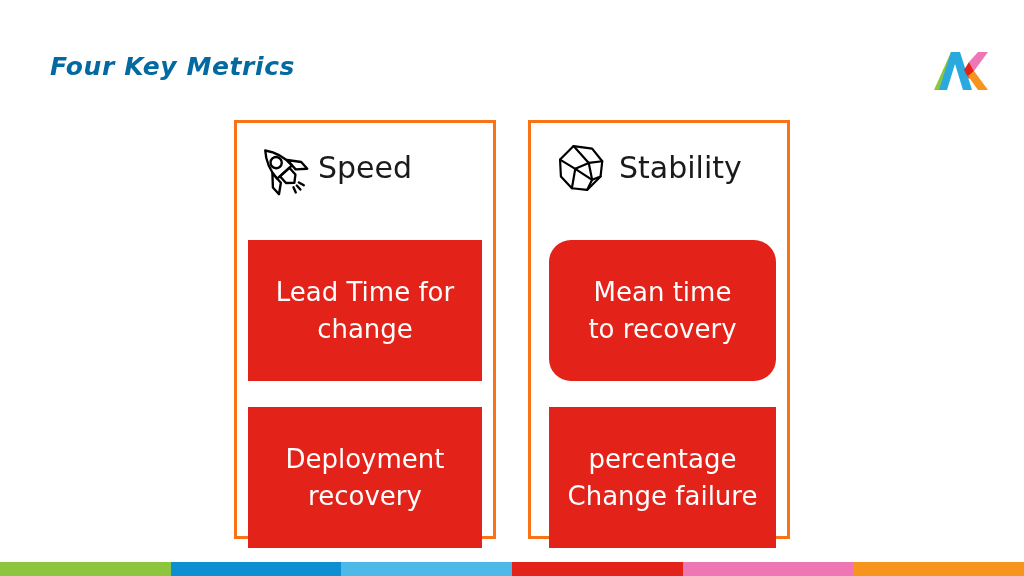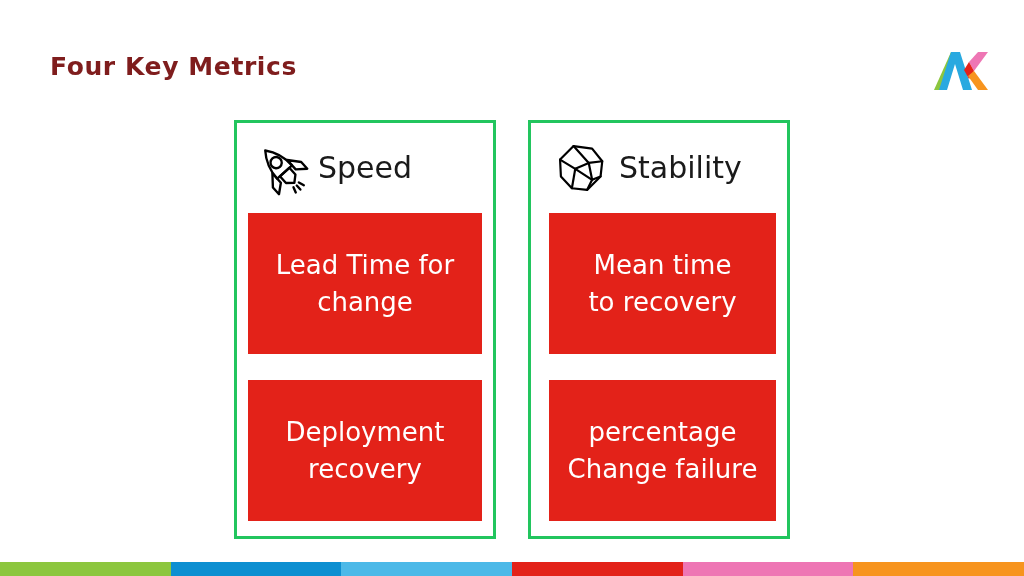--- a/index.html
+++ b/index.html
@@ -50,26 +50,27 @@
     top: 120px;
     width: 556px;
     height: 419px;
   }
 
   .panel {
     position: absolute;
     top: 0;
     width: 262px;
     height: 100%;
-    border: 3px solid #22c55e;
+    border: 3px solid #f97316;
     box-sizing: border-box;
     background: #ffffff;
     display: flex;
     flex-direction: column;
     align-items: stretch;
+    gap: 27px;
   }
   .panel.left  { left: 0px; }
   .panel.right { left: 294px; padding-left: 7px; }
 
   .panel-header {
     height: 90px;
     flex: 0 0 90px;
     display: flex;
     align-items: center;
     padding-left: 13px;
@@ -132,21 +133,21 @@
     height: 14px;
     display: flex;
   }
   .colorbar .seg { flex: 1 1 0; height: 100%; }
 </style>
 </head>
 <body>
 
 <div class="slide">
 
-  <div class="slide-title" style="color: #7f1d1d;">Four Key Metrics</div>
+  <div class="slide-title" style="color: #0369a1; font-style: italic;">Four Key Metrics</div>
 
   <div class="logo">
     <svg viewBox="0 0 54 38" width="54" height="38" aria-hidden="true">
 
       <polygon points="0,38 9,38 22,6 17,0" fill="#8cc63e"></polygon>
 
       <polygon points="17,0 26,0 38,38 29,38 21,12 13,38 5,38" fill="#29a9e0"></polygon>
 
       <polygon points="44,0 54,0 40,19 35,10" fill="#ee76b4"></polygon>
 
@@ -213,21 +214,21 @@
 
               <path d="M40 26 L44 46 L54 42"></path>
               <path d="M24 33 L44 46"></path>
               <path d="M38 58 L44 46"></path>
             </g>
           </svg>
         </div>
         <div class="panel-title">Stability</div>
       </div>
       <div class="cards">
-        <div class="metric-card first" style="background: rgb(227, 34, 25);">
+        <div class="metric-card first" style="background: rgb(227, 34, 25); border-radius: 22px;">
           <div>
             <span>Mean time</span>
             <span>to recovery</span>
           </div>
         </div>
         <div class="metric-card second" style="background: rgb(227, 34, 25);">
           <div>
             <span>percentage</span>
             <span>Change failure</span>
           </div>

